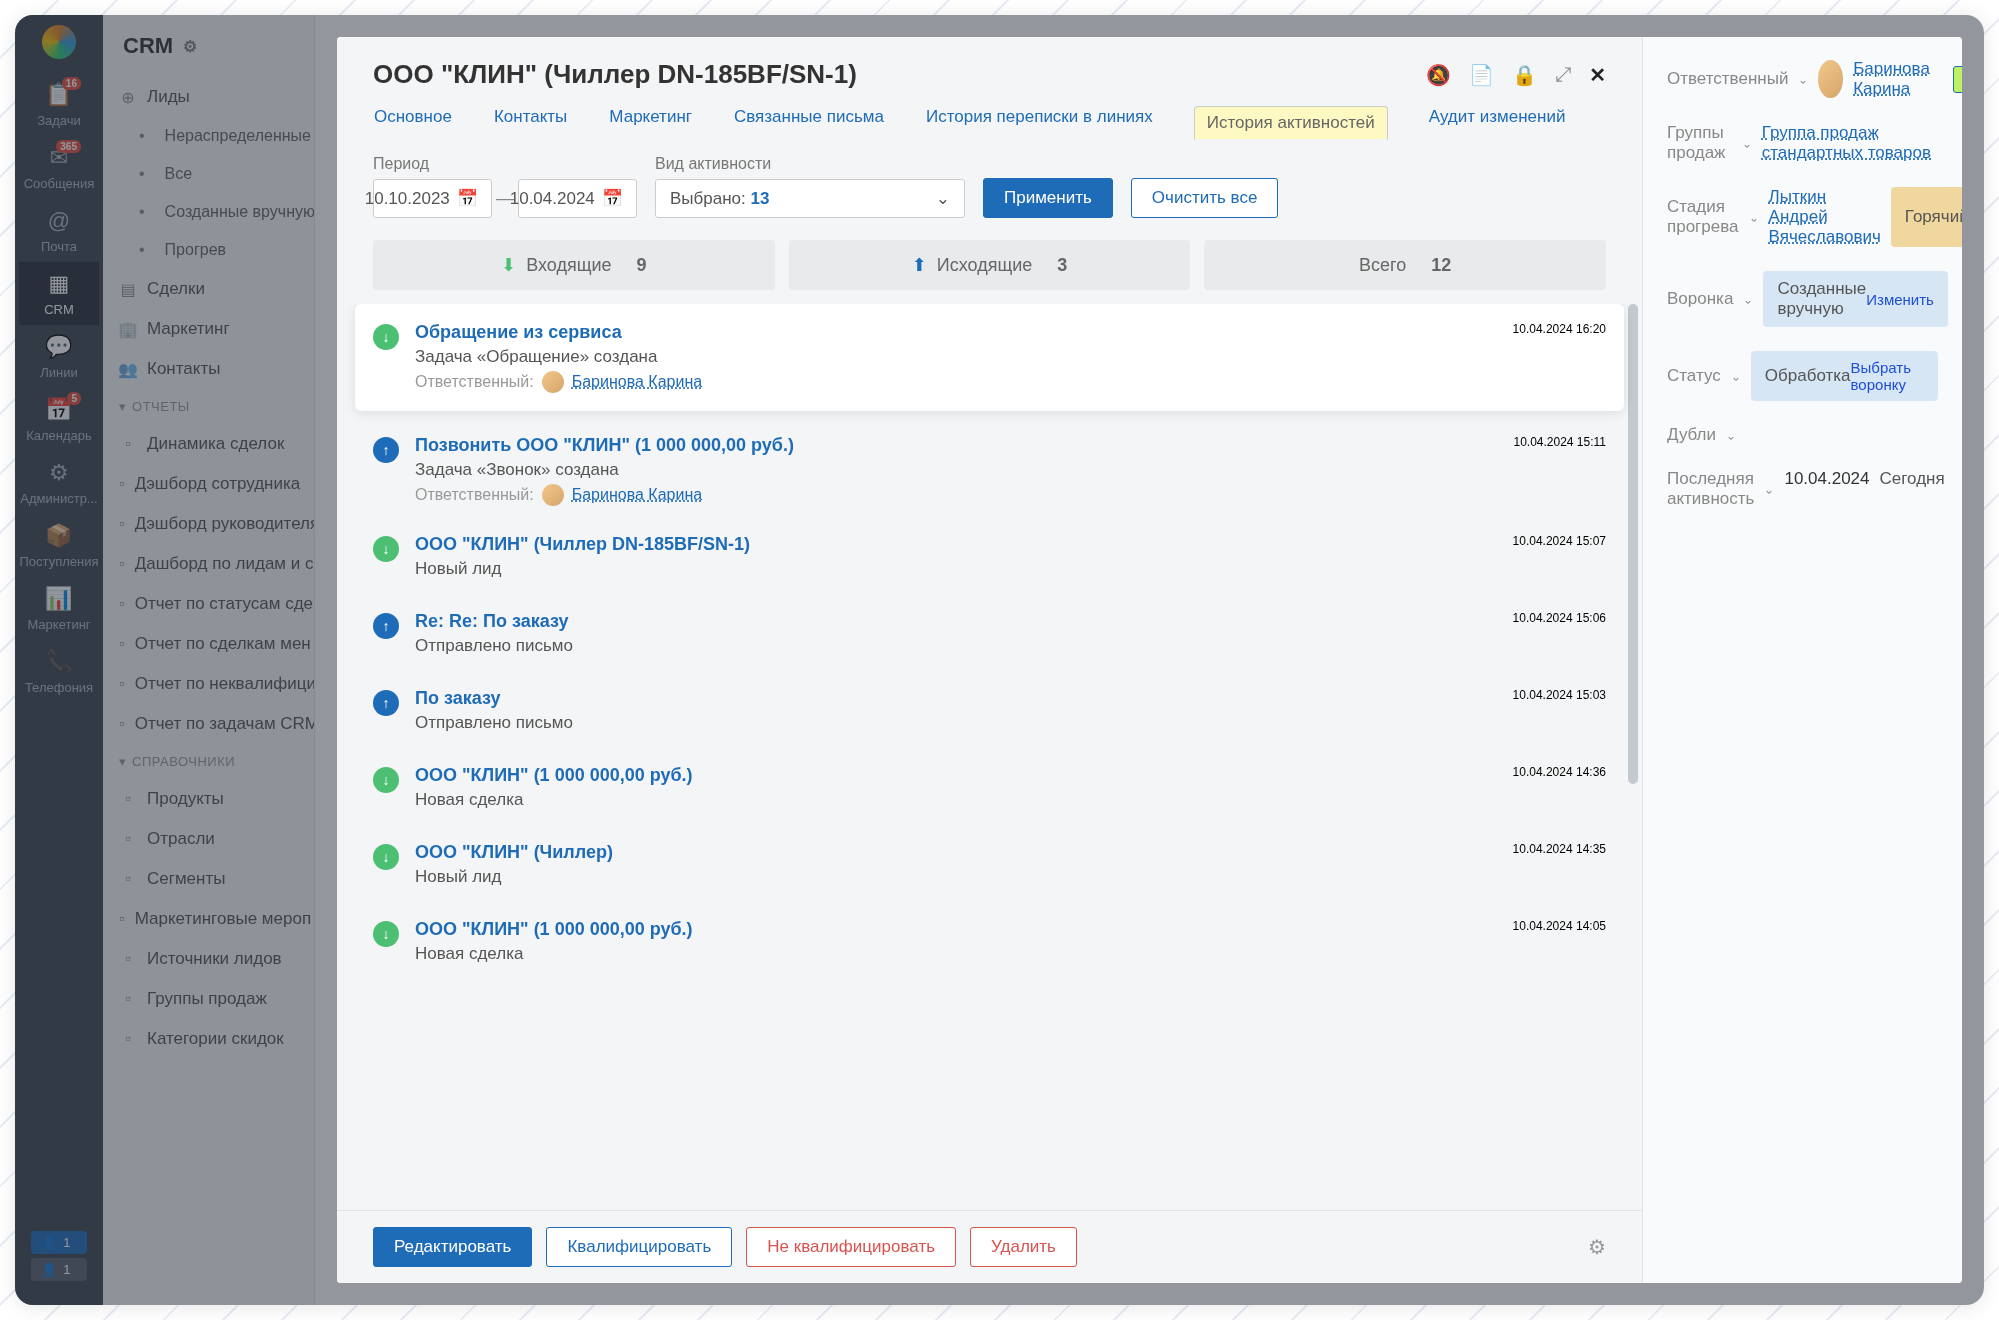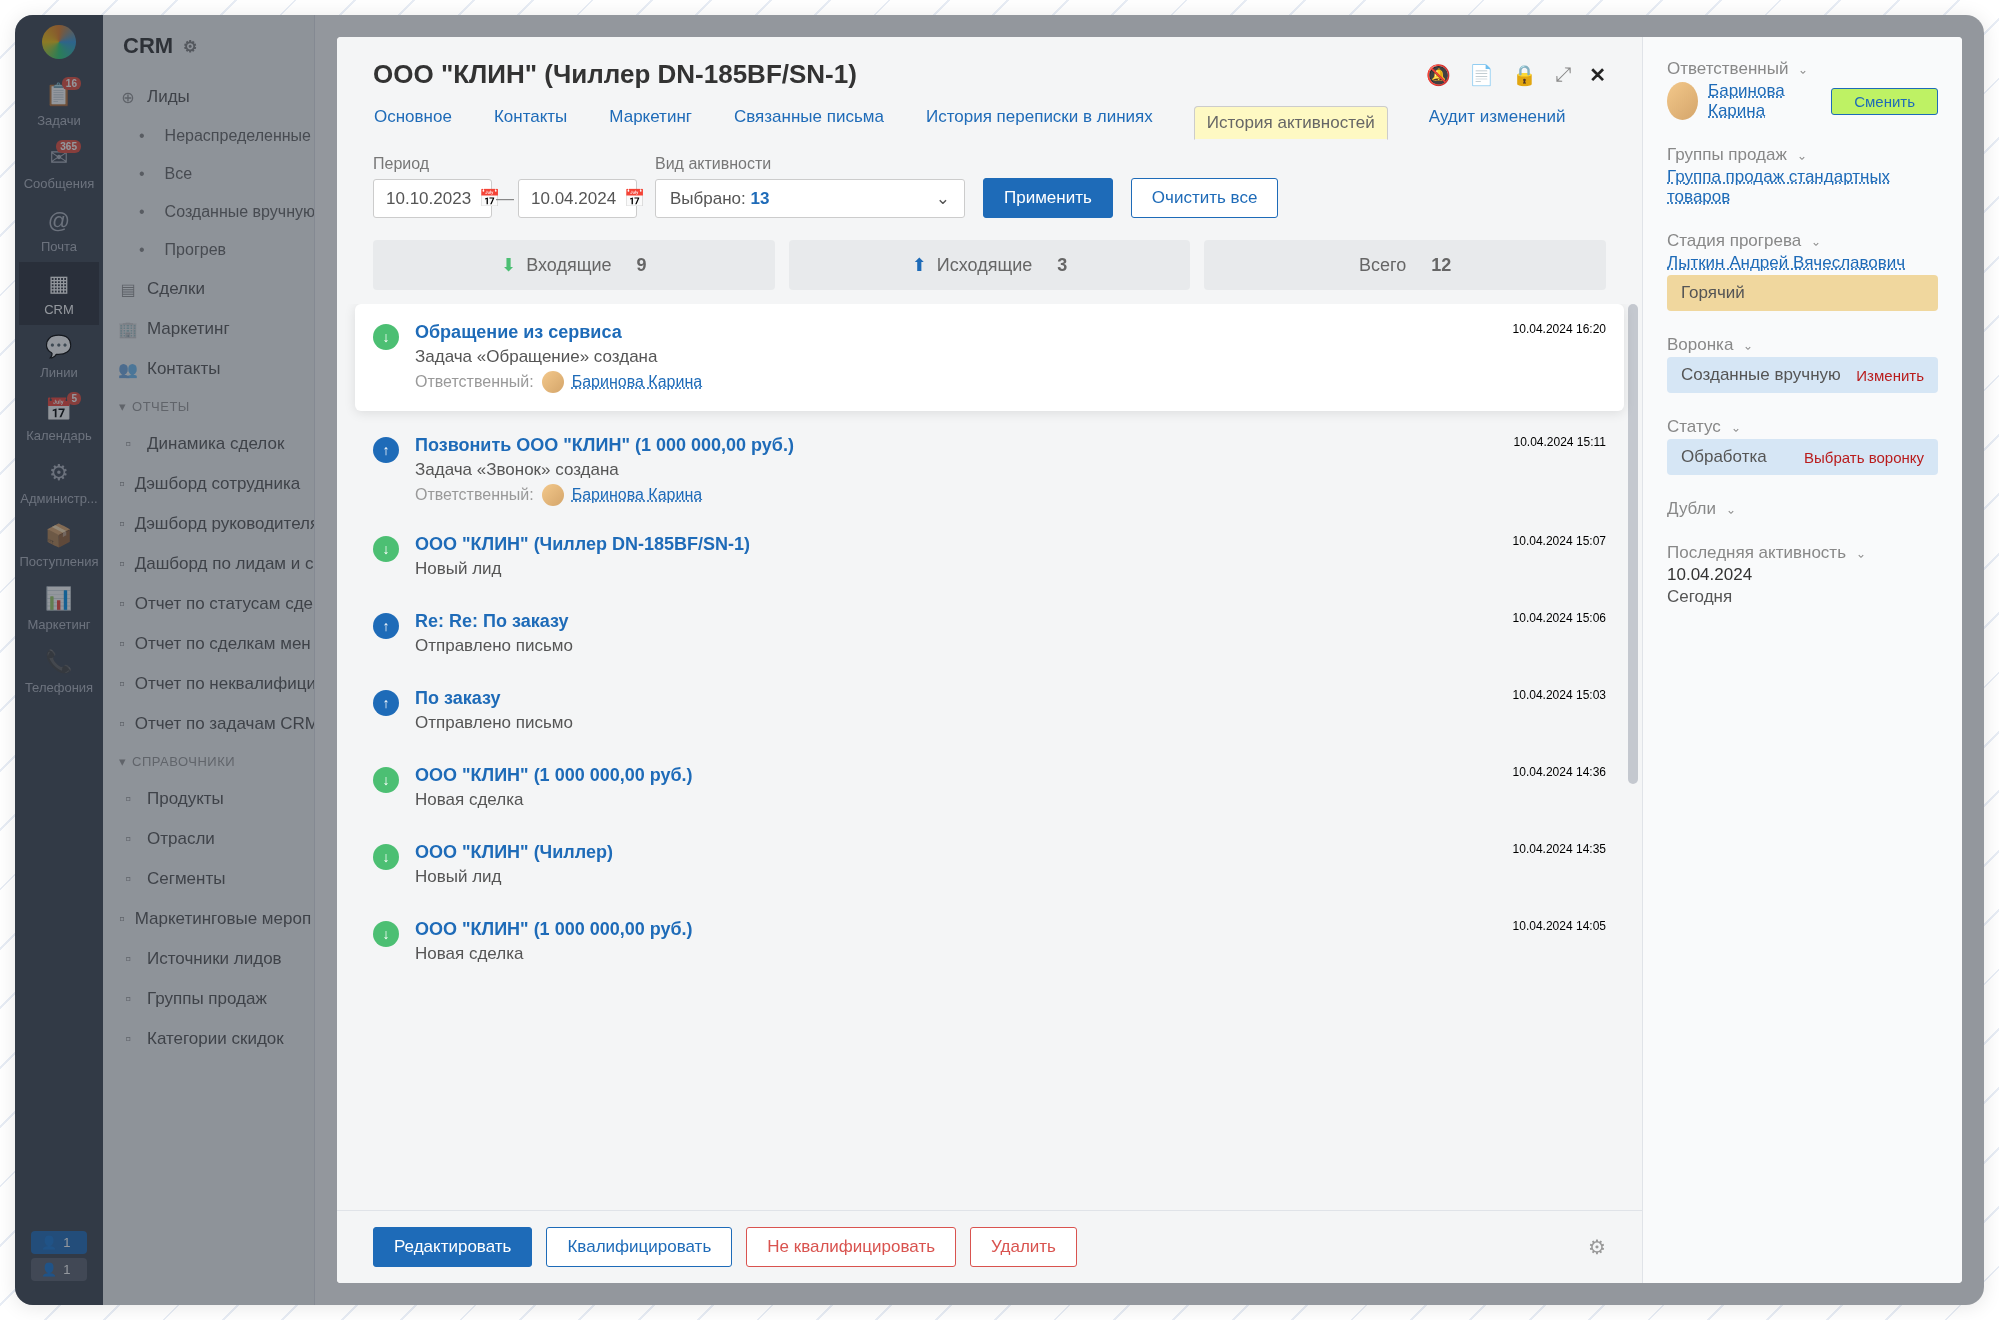--- a/index.html
+++ b/index.html
@@ -29,21 +29,21 @@
 .modal-hdr{padding:22px 36px 0;display:flex;align-items:center;justify-content:space-between}
 .modal-title{font-size:26px;font-weight:600;color:#333}
 .modal-actions{display:flex;gap:18px;color:#888}
 .modal-actions span{cursor:pointer;font-size:20px}
 .tabs{display:flex;gap:40px;padding:16px 36px 0;font-size:17px}
 .tab{color:#1e6bb8;cursor:pointer;padding-bottom:10px;border:1px solid transparent}
 .tab.active{color:#666;border:1px solid #ccc;border-bottom-color:#f4f5f6;padding:6px 12px;border-radius:4px 4px 0 0;margin-bottom:-1px;background:#fef9c3}
 .filters{display:flex;gap:18px;padding:16px 36px;align-items:flex-end;flex-wrap:wrap}
 .fcol{display:flex;flex-direction:column;gap:6px}
 .flabel{font-size:16px;color:#777}
-.date-input{display:flex;align-items:center;gap:8px;border:1px solid #ccc;background:#fff;padding:8px 12px;border-radius:3px;font-size:17px;color:#555;width:119px;justify-content:space-between}
+.date-input{display:flex;align-items:center;gap:8px;border:1px solid #ccc;background:#fff;padding:8px 12px;border-radius:3px;font-size:17px;color:#555;width:119px;justify-content:flex-end}
 .date-sep{color:#888;font-size:18px;padding:0 4px}
 .select-input{border:1px solid #ccc;background:#fff;padding:8px 14px;border-radius:3px;font-size:17px;color:#555;width:310px;display:flex;justify-content:space-between;align-items:center}
 .sel-num{color:#1e6bb8;font-weight:700}
 .btn{padding:9px 20px;border-radius:3px;font-size:17px;cursor:pointer;border:1px solid}
 .btn-primary{background:#1e6bb8;color:#fff;border-color:#1e6bb8}
 .btn-outline{background:#fff;color:#1e6bb8;border-color:#1e6bb8}
 .btn-danger-o{background:#fff;color:#d9534f;border-color:#d9534f}
 .stats{display:flex;gap:14px;padding:6px 36px 14px}
 .stat{flex:1;background:#e8eaec;border-radius:4px;padding:14px;text-align:center;font-size:18px;color:#666;display:flex;align-items:center;justify-content:center;gap:10px}
 .stat b{font-weight:700}
@@ -55,26 +55,26 @@
 .dot-blue{background:#1e6bb8}
 .tl-body{flex:1}
 .tl-title{font-size:18px;font-weight:600;color:#1e6bb8;margin-bottom:4px}
 .tl-sub{font-size:17px;color:#555;margin-bottom:4px}
 .tl-meta{font-size:16px;color:#999;display:flex;align-items:center;gap:8px}
 .tl-meta a{color:#1e6bb8;text-decoration:underline dotted}
 .tl-time{font-size:12px;color:#000000;white-space:nowrap}
 .avatar-sm{width:22px;height:22px;border-radius:50%;background:linear-gradient(135deg,#f3c88b,#d4a56a)}
 .modal-footer{padding:16px 36px;display:flex;gap:14px;align-items:center;background:#f4f5f6;border-top:1px solid #e0e3e8}
 .side-panel{width:320px;border-left:1px solid #e0e3e8;padding:22px 24px;background:#f9fafb;display:flex;flex-direction:column;gap:24px;font-size:17px;color:#555}
-.sp-sec{display:flex;flex-direction:column;gap:2px}
+.sp-sec{display:flex;gap:10px}
 .sp-title{font-size:17px;color:#888;display:flex;align-items:center;gap:6px}
 .sp-title::after{content:"⌃";transform:rotate(180deg);font-size:12px;margin-left:4px}
 .sp-row{display:flex;align-items:center;gap:10px}
 .chip{padding:8px 14px;border-radius:4px;font-size:17px;display:flex;justify-content:space-between;align-items:center}
-.chip-link{font-size:15px;color:#b91c1c}
+.chip-link{font-size:15px;color:#1d4ed8}
 .chip-tan{background:#f0d79e}
 .chip-blue{background:#d6e6f5}
 .avatar{width:38px;height:38px;border-radius:50%;background:linear-gradient(135deg,#f3c88b,#d4a56a)}
 .link-dotted{color:#1e6bb8;text-decoration:underline dotted}
 .scroll-track{position:absolute;right:4px;top:0;bottom:0;width:10px}
 .scroll-thumb{position:absolute;top:0;width:10px;height:480px;background:#c4c8cf;border-radius:5px}
 .gear{color:#999;font-size:20px;margin-left:auto}
 </style>
 </head>
 <body>

